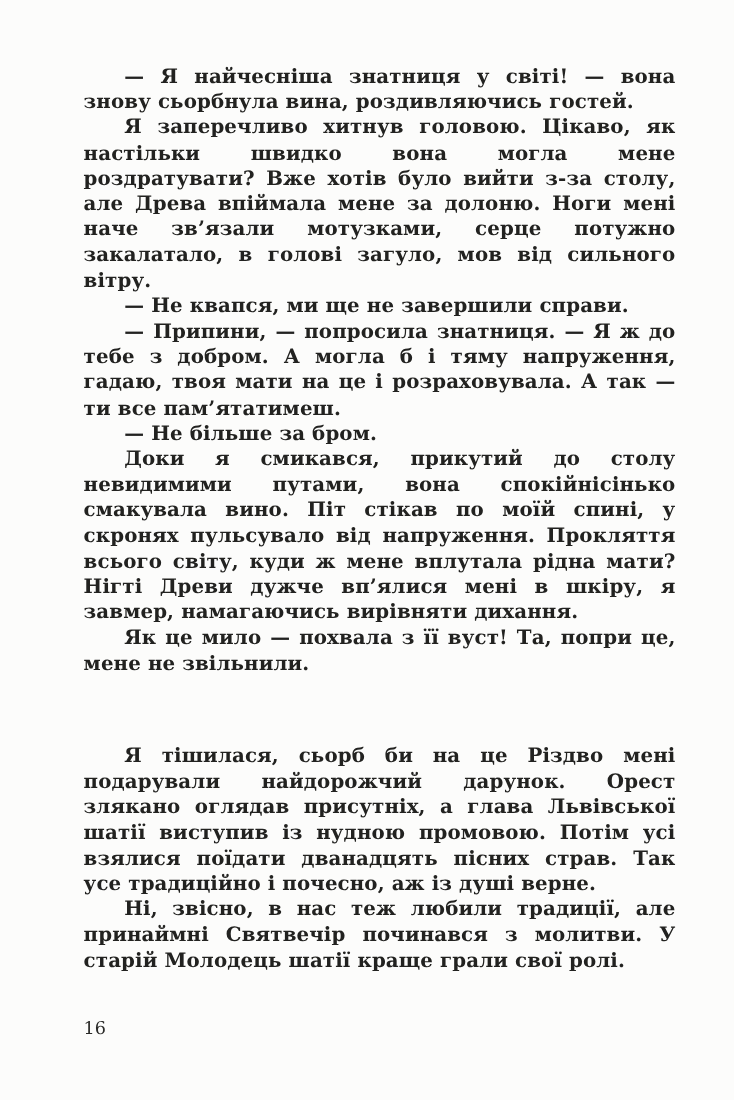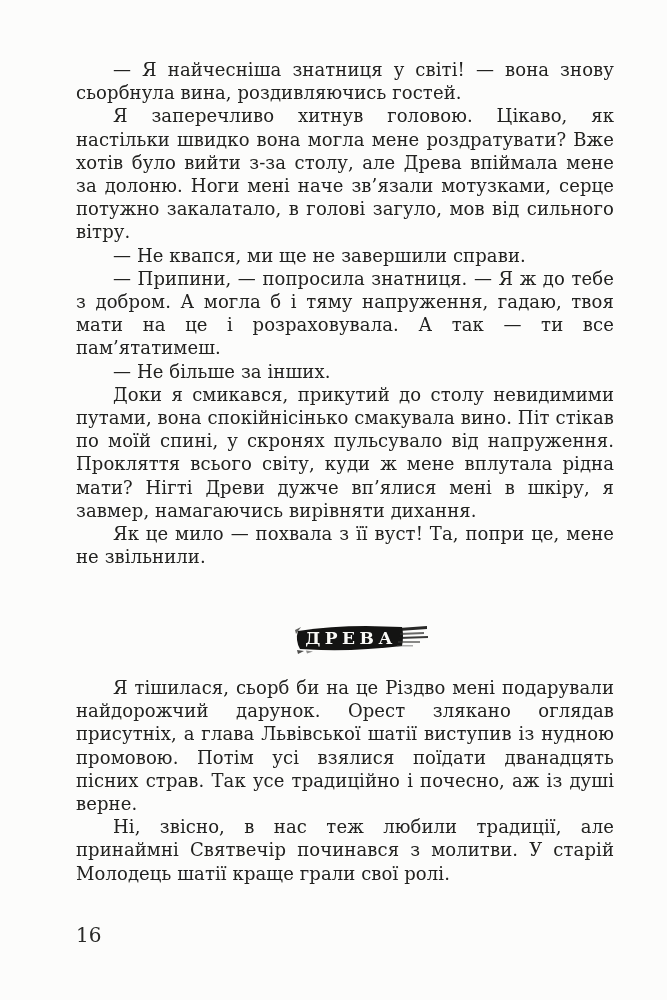--- a/index.html
+++ b/index.html
@@ -13,20 +13,21 @@
     height: 1000px;
     background: #fcfcfb;
     overflow: hidden;
     font-family: "DejaVu Serif", "Liberation Serif", serif;
     color: #222220;
   }
   .text-column {
     position: absolute;
     left: 76px;
     width: 538px;
+    font-weight: bold;
   }
   .section-1 { top: 58px; }
   .section-2 { top: 676px; }
   .text-column p {
     margin: 0;
     padding: 0;
     font-size: 18px;
     line-height: 23.2px;
     text-align: justify;
     text-indent: 37px;
@@ -45,58 +46,40 @@
   .chapter-heading text {
     font-family: "DejaVu Serif", "Liberation Serif", serif;
     font-weight: bold;
     font-size: 17px;
     letter-spacing: 4.5px;
   }
   .page-number {
     position: absolute;
     left: 76px;
     top: 925px;
-    font-size: 20px;
+    font-size: 16px;
     line-height: 20px;
     color: #2a2a28;
   }
 </style>
 </head>
 <body>
 
 <div class="page">
 
   <div class="text-column section-1">
     <p>— Я найчесніша знатниця у світі! — вона знову сьорб­нула вина, роздивляючись гостей.</p>
     <p>Я заперечливо хитнув головою. Цікаво, як настільки швидко вона могла мене роздратувати? Вже хотів було ви­йти з-за столу, але Древа впіймала мене за долоню. Ноги мені наче зв’язали мотузками, серце потужно закалатало, в голові загуло, мов від сильного вітру.</p>
     <p>— Не квапся, ми ще не завершили справи.</p>
     <p>— Припини, — попросила знатниця. — Я ж до тебе з до­бром. А могла б і тяму напруження, гадаю, твоя мати на це і розраховувала. А так — ти все пам’ятатимеш.</p>
-    <p>— Не більше за інших.</p>
+    <p>— Не більше за бром.</p>
     <p>Доки я смикався, прикутий до столу невидимими путами, вона спокійнісінько смакувала вино. Піт стікав по моїй спині, у скронях пульсувало від напруження. Прокляття всього світу, куди ж мене вплутала рідна мати? Нігті Древи дужче вп’ялися мені в шкіру, я завмер, намагаючись вирівняти дихання.</p>
     <p>Як це мило — похвала з її вуст! Та, попри це, мене не звільнили.</p>
   </div>
 
-  <div class="chapter-heading">
-    <svg width="140" height="38" viewBox="0 0 140 38" aria-hidden="true">
-
-      <path d="M7,9 Q40,4 75,4 L111,5 Q113,14 111,24 Q70,29 30,28 L9,27 Q4,18 7,9 Z" fill="#141413"></path>
-
-      <path d="M108,6 L136,4 L136,7 L108,9 Z" fill="#161615" opacity="0.92"></path>
-      <path d="M109,11 L133,10 L133,12 L109,13 Z" fill="#2a2a28" opacity="0.7"></path>
-      <path d="M108,15 L137,14 L137,16 L108,17 Z" fill="#161615" opacity="0.85"></path>
-      <path d="M107,19 L129,19 L129,21 L107,21 Z" fill="#3a3a38" opacity="0.6"></path>
-      <path d="M106,23 L122,23 L122,24.5 L106,24.5 Z" fill="#4a4a48" opacity="0.45"></path>
-
-      <path d="M6,28 L13,29 L7,32 Z" fill="#222220" opacity="0.8"></path>
-      <path d="M15,28.5 L22,29.5 L16,31.5 Z" fill="#222220" opacity="0.5"></path>
-      <path d="M4,8 L10,5 L5,12 Z" fill="#222220" opacity="0.7"></path>
-
-      <text x="60" y="21.5" text-anchor="middle" fill="#fafaf7">ДРЕВА</text>
-    </svg>
-  </div>
 
   <div class="text-column section-2">
     <p>Я тішилася, сьорб би на це Різдво мені подарували най­дорожчий дарунок. Орест злякано оглядав присутніх, а глава Львівської шатії виступив із нудною промовою. Потім усі взялися поїдати дванадцять пісних страв. Так усе тради­ційно і почесно, аж із душі верне.</p>
     <p>Ні, звісно, в нас теж любили традиції, але принаймні Святвечір починався з молитви. У старій Молодець шатії кра­ще грали свої ролі.</p>
   </div>
 
   <div class="page-number">16</div>
 
 </div>
 

